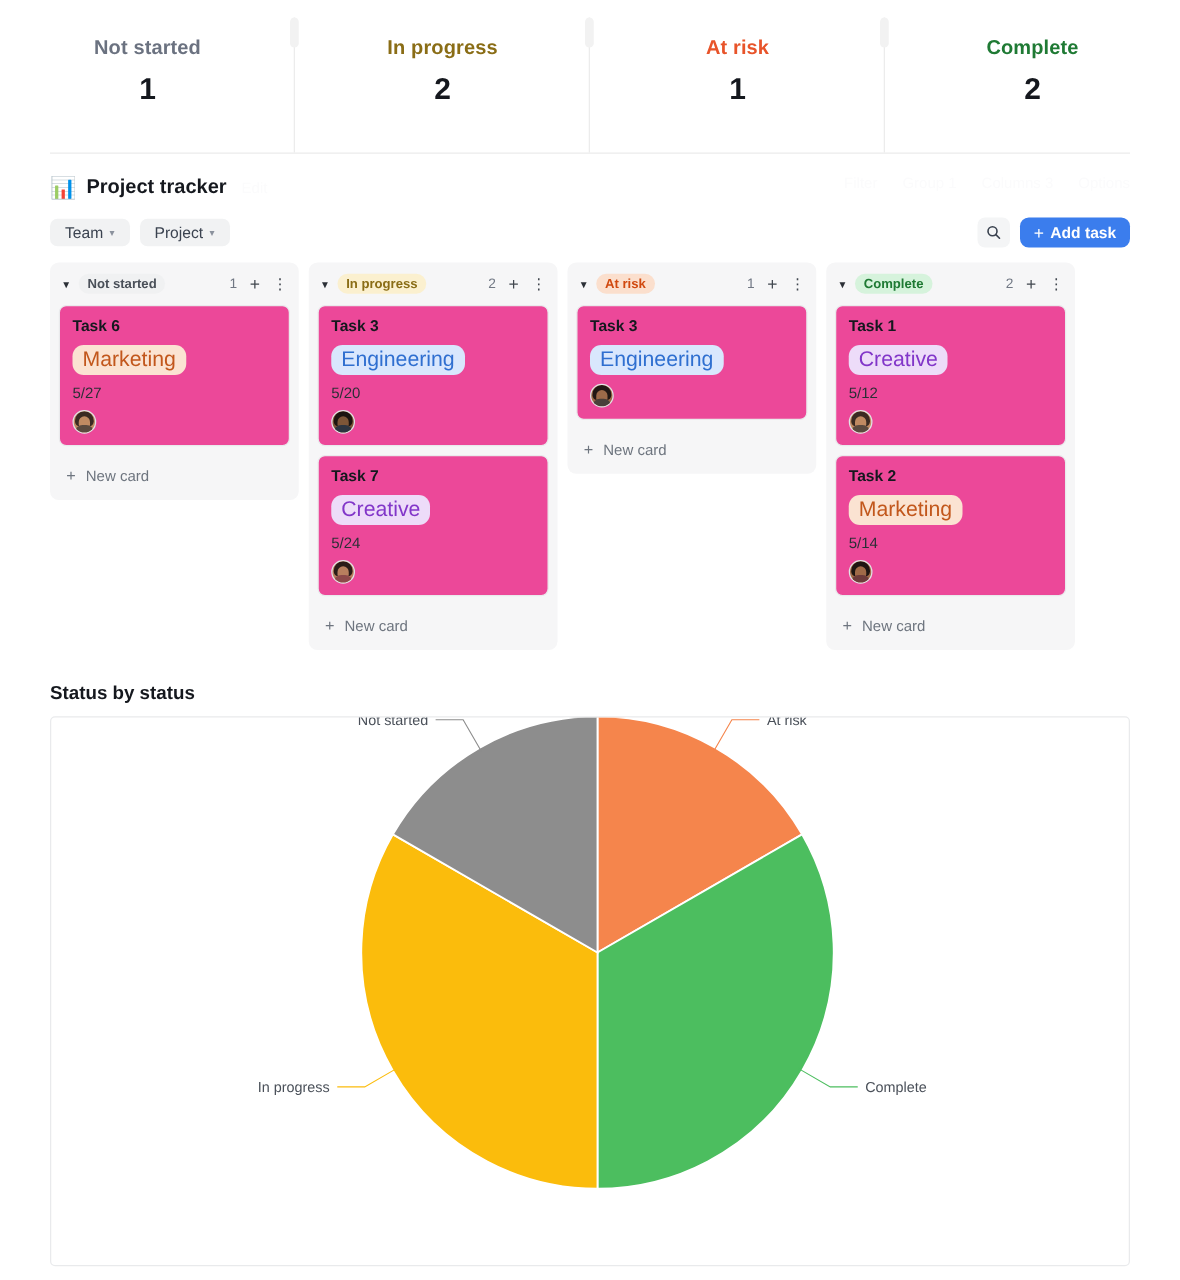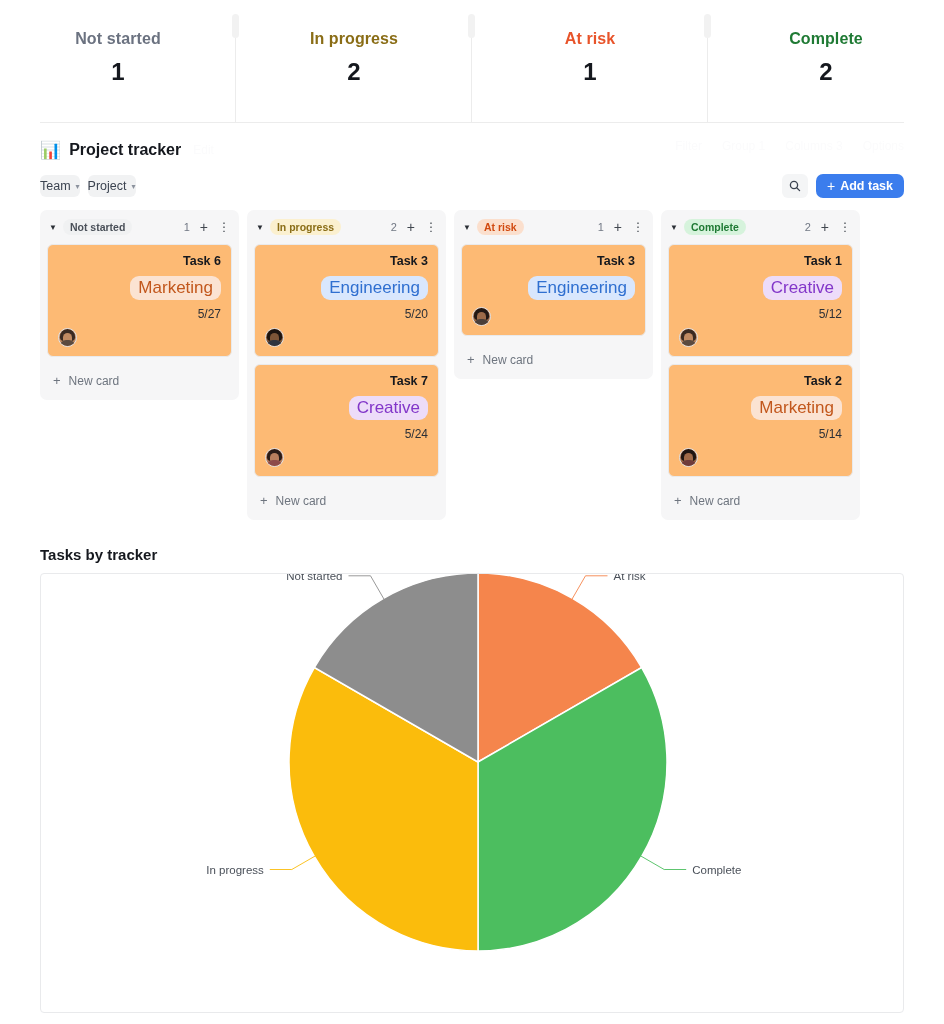--- a/index.html
+++ b/index.html
@@ -91,21 +91,21 @@
   .filter-row {
     display: flex;
     align-items: center;
     gap: 8px;
     margin-top: 11px;
     height: 24px;
   }
   .chip {
     background: #f1f2f3;
     border-radius: 6px;
-    padding: 4px 0;
+    padding: 4px 12px;
     font-size: 12.5px;
     color: #3b4350;
     display: flex;
     align-items: center;
     gap: 5px;
     font-weight: 500;
   }
   .caret { font-size: 8px; color: #8b929d; }
 
   .head-actions {
@@ -184,26 +184,25 @@
   .col-dots {
     font-size: 12px;
     color: #41474f;
     margin-left: 10px;
     margin-right: 2px;
     letter-spacing: 0;
     line-height: 1;
   }
 
   .card {
-    background: #fdba74;
+    background: #ec4899;
     border: 1px solid #e9eaec;
     border-radius: 6px;
     padding: 9px 10px 9px;
     margin-bottom: 7px;
-    text-align: right;
   }
   .card-title {
     font-size: 12.5px;
     font-weight: bold;
     color: #15181e;
   }
   .tag {
     display: inline-block;
     font-size: 17px;
     border-radius: 9px;
@@ -436,21 +435,21 @@
       </div>
       <div class="new-card">
         <span class="nc-plus">+</span>
         <span>New card</span>
       </div>
     </div>
 
   </div>
 </div>
 
-<div class="chart-title">Tasks by tracker</div>
+<div class="chart-title">Status by status</div>
 <div class="chart-box">
   <svg id="pie-svg" width="862" height="438" viewBox="0 0 862 438">
       <path d="M 437 188 L 437 -1 A 189 189 0 0 1 600.6788013152589 93.50000000000001 Z" fill="#f5854c" stroke="#ffffff" stroke-width="1.5"></path>
       <path d="M 529.5 27.785300299878855 L 544.5 1.8045381863456953 L 566.5 1.8045381863456953" fill="none" stroke="#f5854c" stroke-width="0.9"></path>
       <text x="572.5" y="5.804538186345695" text-anchor="start" font-family="&quot;Liberation Sans&quot;, sans-serif" font-size="11.5" fill="#4a5059">At risk</text>
       <path d="M 437 188 L 600.6788013152589 93.50000000000001 A 189 189 0 0 1 437 377 Z" fill="#4cbe5f" stroke="#ffffff" stroke-width="1.5"></path>
       <path d="M 597.2146997001212 280.5 L 623.1954618136543 295.5 L 645.1954618136543 295.5" fill="none" stroke="#4cbe5f" stroke-width="0.9"></path>
       <text x="651.1954618136543" y="299.5" text-anchor="start" font-family="&quot;Liberation Sans&quot;, sans-serif" font-size="11.5" fill="#4a5059">Complete</text>
       <path d="M 437 188 L 437 377 A 189 189 0 0 1 273.3211986847411 93.49999999999999 Z" fill="#fbbc0c" stroke="#ffffff" stroke-width="1.5"></path>
       <path d="M 276.7853002998788 280.5 L 250.80453818634567 295.5 L 228.80453818634567 295.5" fill="none" stroke="#fbbc0c" stroke-width="0.9"></path>

